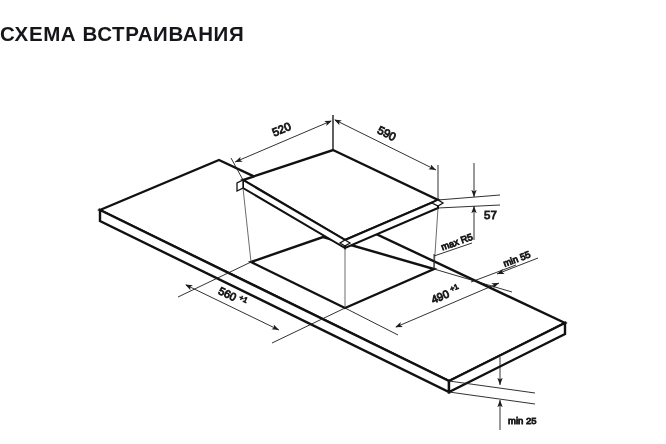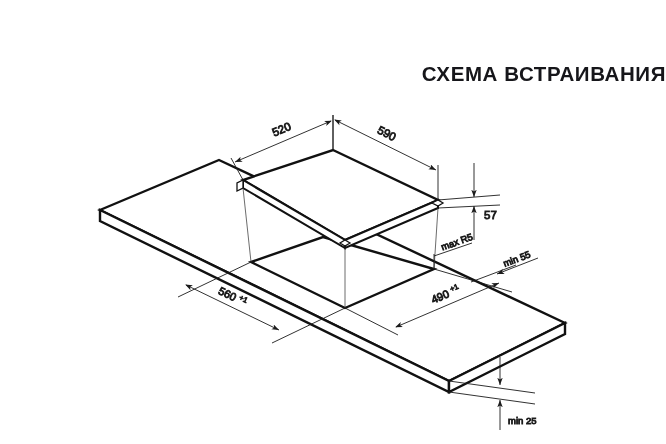--- a/index.html
+++ b/index.html
@@ -18,28 +18,27 @@
     position: relative;
     width: 666px;
     height: 444px;
     background: #ffffff;
   }
   #diagram-title {
     position: absolute;
     top: 22px;
     left: 0;
     width: 666px;
-    text-align: right;
+    text-align: left;
     font-family: "Liberation Sans", sans-serif;
     font-size: 20.5px;
     font-weight: bold;
     letter-spacing: 0.6px;
     color: #16161a;
     white-space: nowrap;
-    margin-top: 40px;
   }
   #drawing {
     position: absolute;
     top: 0;
     left: 0;
     width: 666px;
     height: 444px;
   }
   .dim-text {
     font-family: "Liberation Sans", sans-serif;

